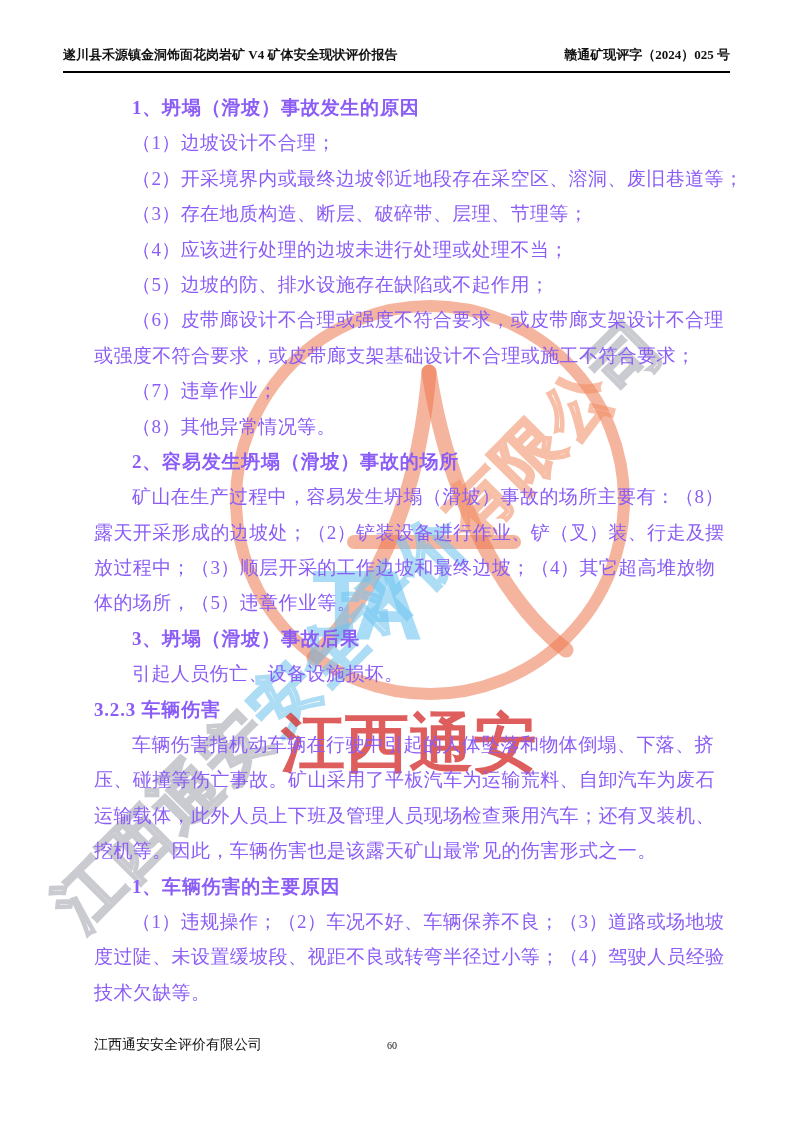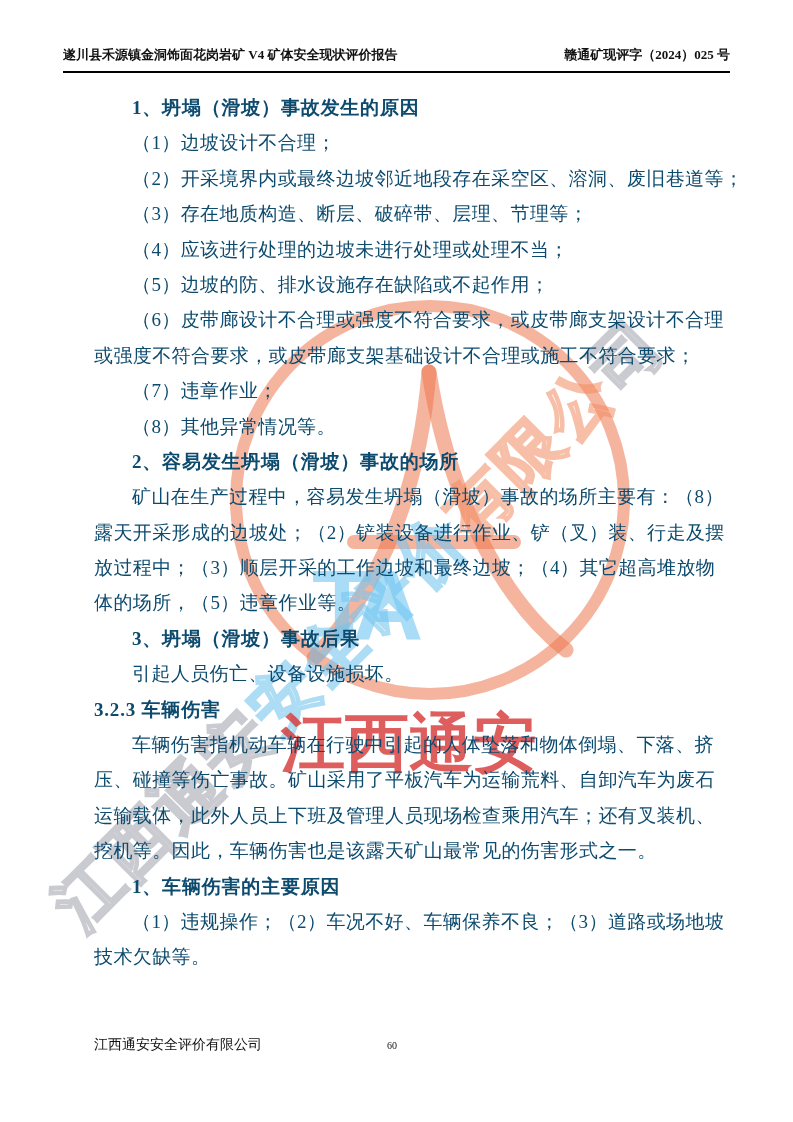--- a/index.html
+++ b/index.html
@@ -39,21 +39,21 @@
   }
   .wm-red{
     position:absolute;left:281px;top:712px;
     font-size:64px;font-weight:700;letter-spacing:0px;
     font-family:"Liberation Serif","DejaVu Serif",serif;
     line-height:1;
   }
   
   .content{
     position:absolute;left:94px;top:90px;width:612px;
-    z-index:2;color:#0c4a6e;
+    z-index:2;color:#8b5cf6;
   }
   .line{
     height:35.4px;line-height:35.4px;
     white-space:nowrap;overflow:visible;
     font-size:19px;letter-spacing:0.4px;
   }
   .line.h{font-weight:bold;letter-spacing:0.8px;}
   .line.ind{padding-left:38px;}
   
   .footer-company{
@@ -105,19 +105,20 @@
       <div class="line">体的场所，（5）违章作业等。</div>
       <div class="line h ind">3、坍塌（滑坡）事故后果</div>
       <div class="line ind">引起人员伤亡、设备设施损坏。</div>
       <div class="line h">3.2.3 车辆伤害</div>
       <div class="line ind">车辆伤害指机动车辆在行驶中引起的人体坠落和物体倒塌、下落、挤</div>
       <div class="line">压、碰撞等伤亡事故。矿山采用了平板汽车为运输荒料、自卸汽车为废石</div>
       <div class="line">运输载体，此外人员上下班及管理人员现场检查乘用汽车；还有叉装机、</div>
       <div class="line">挖机等。因此，车辆伤害也是该露天矿山最常见的伤害形式之一。</div>
       <div class="line h ind">1、车辆伤害的主要原因</div>
       <div class="line ind">（1）违规操作；（2）车况不好、车辆保养不良；（3）道路或场地坡</div>
+      <div class="line">度过陡、未设置缓坡段、视距不良或转弯半径过小等；（4）驾驶人员经验</div>
       <div class="line">技术欠缺等。</div>
     </div>
 
   <div class="footer-company">江西通安安全评价有限公司</div>
   <div class="footer-page">60</div>
 
 </div>
 
 </body></html>

